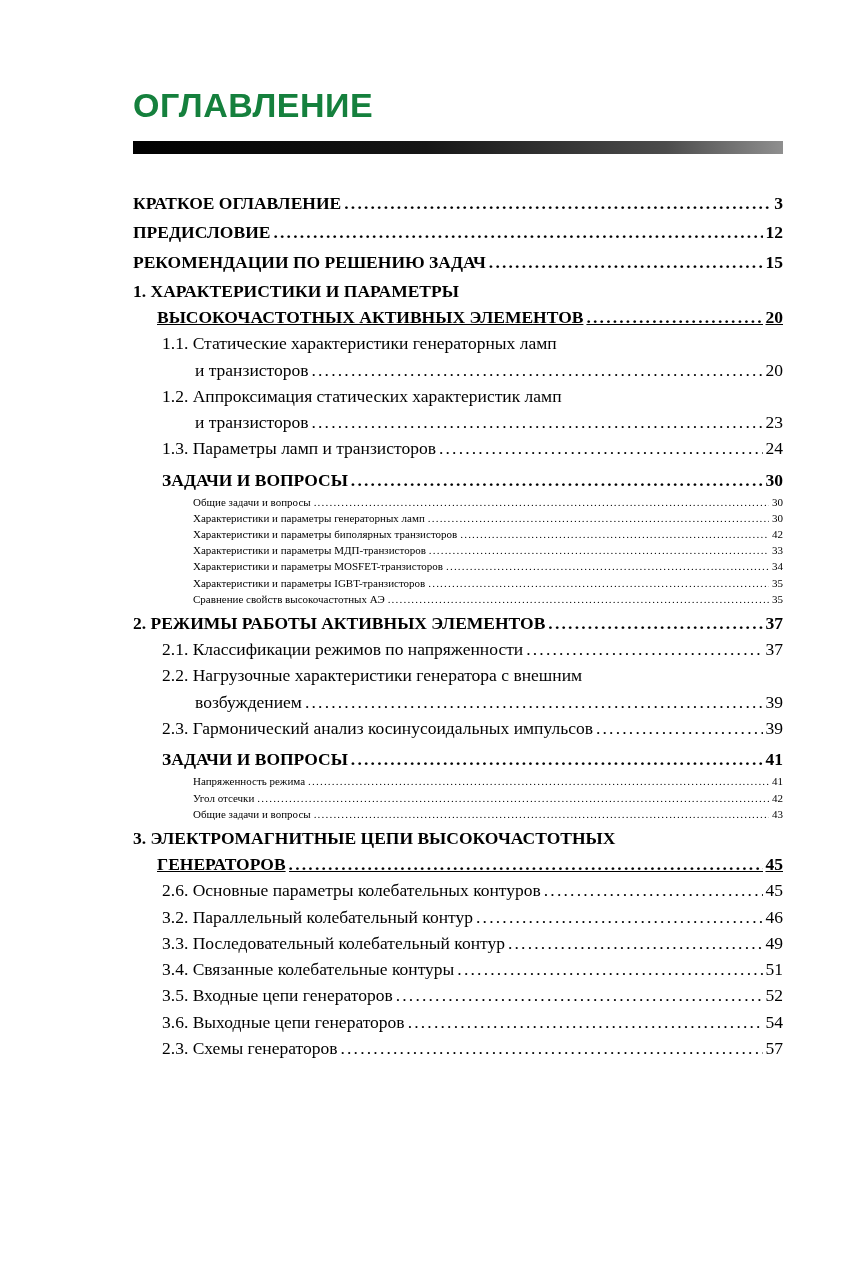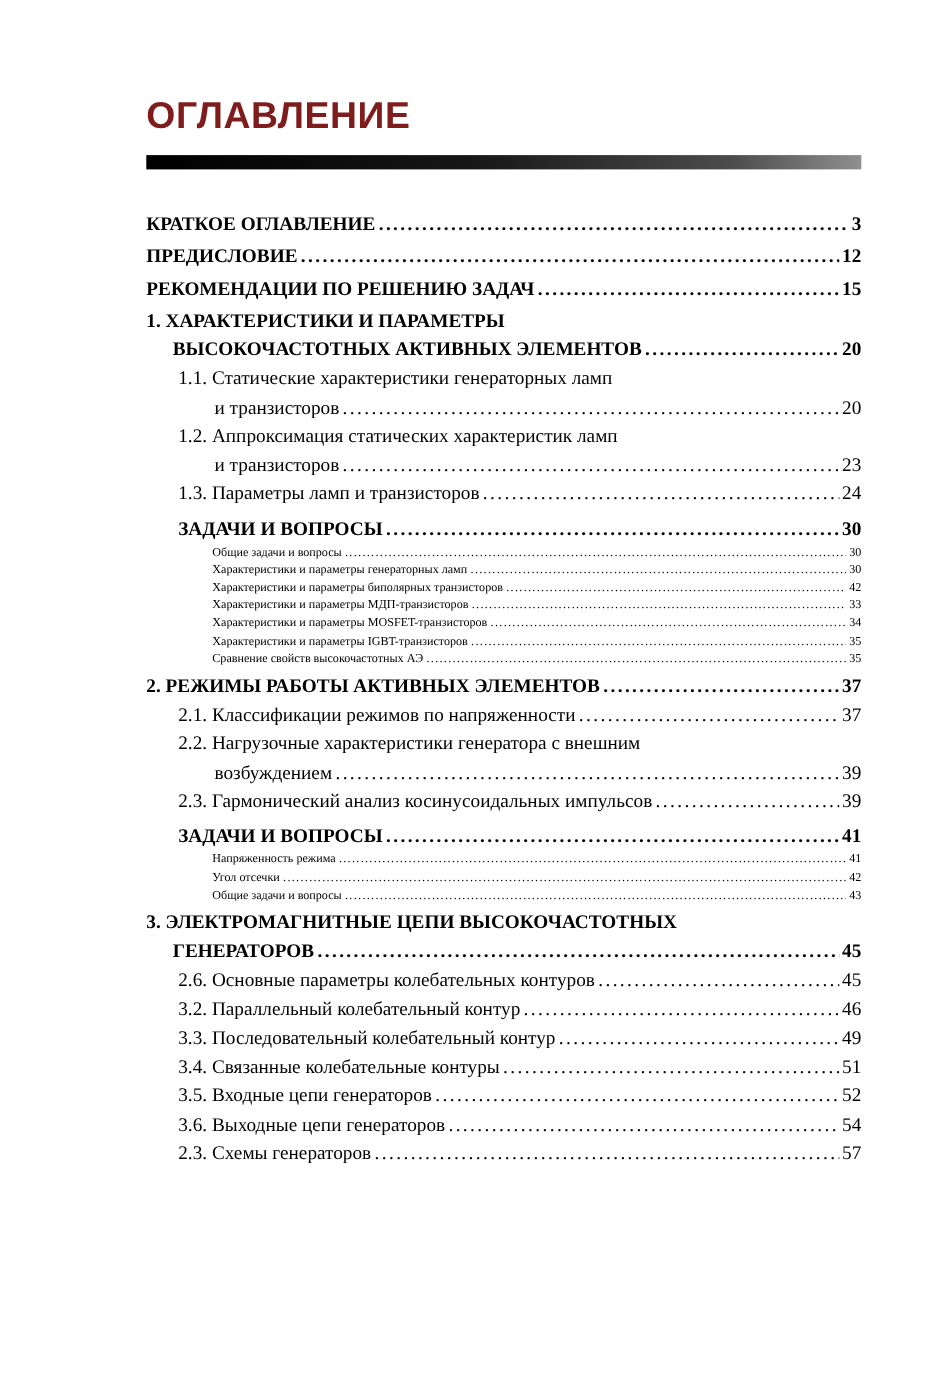--- a/index.html
+++ b/index.html
@@ -14,33 +14,33 @@
   .sheet {
     width: 650px;
     margin-left: 133px;
     padding-top: 86px;
   }
   .title {
     font-family: "Liberation Sans", sans-serif;
     font-weight: 700;
     font-size: 34px;
     letter-spacing: 0.5px;
-    color: #7f1d1d;
+    color: #15803d;
   }
   .rule {
     height: 13px;
     margin-top: 16px;
     margin-bottom: 36px;
     background: linear-gradient(90deg, #000 0%, #161616 45%, #4c4c4c 82%, #8f8f8f 100%);
   }
   .entry { font-size: 17.5px; line-height: 1.5; }
   .line { display: flex; align-items: baseline; text-align: right; }
   
   .sA { font-weight: bold; margin-top: 3px; }
-  .sA .line.cont { padding-left: 24px; }
+  .sA .line.cont { padding-left: 24px; text-decoration: underline; }
   
   .sB { padding-left: 29px; }
   .sB .line.cont { padding-left: 33px; }
   
   .sC { font-weight: bold; padding-left: 29px; margin-top: 5px; margin-bottom: 1px; }
   
   .sD { font-size: 11px; line-height: 1.47; padding-left: 60px; }
   .txt { white-space: nowrap; }
   .dots {
     flex: 1 1 auto;

